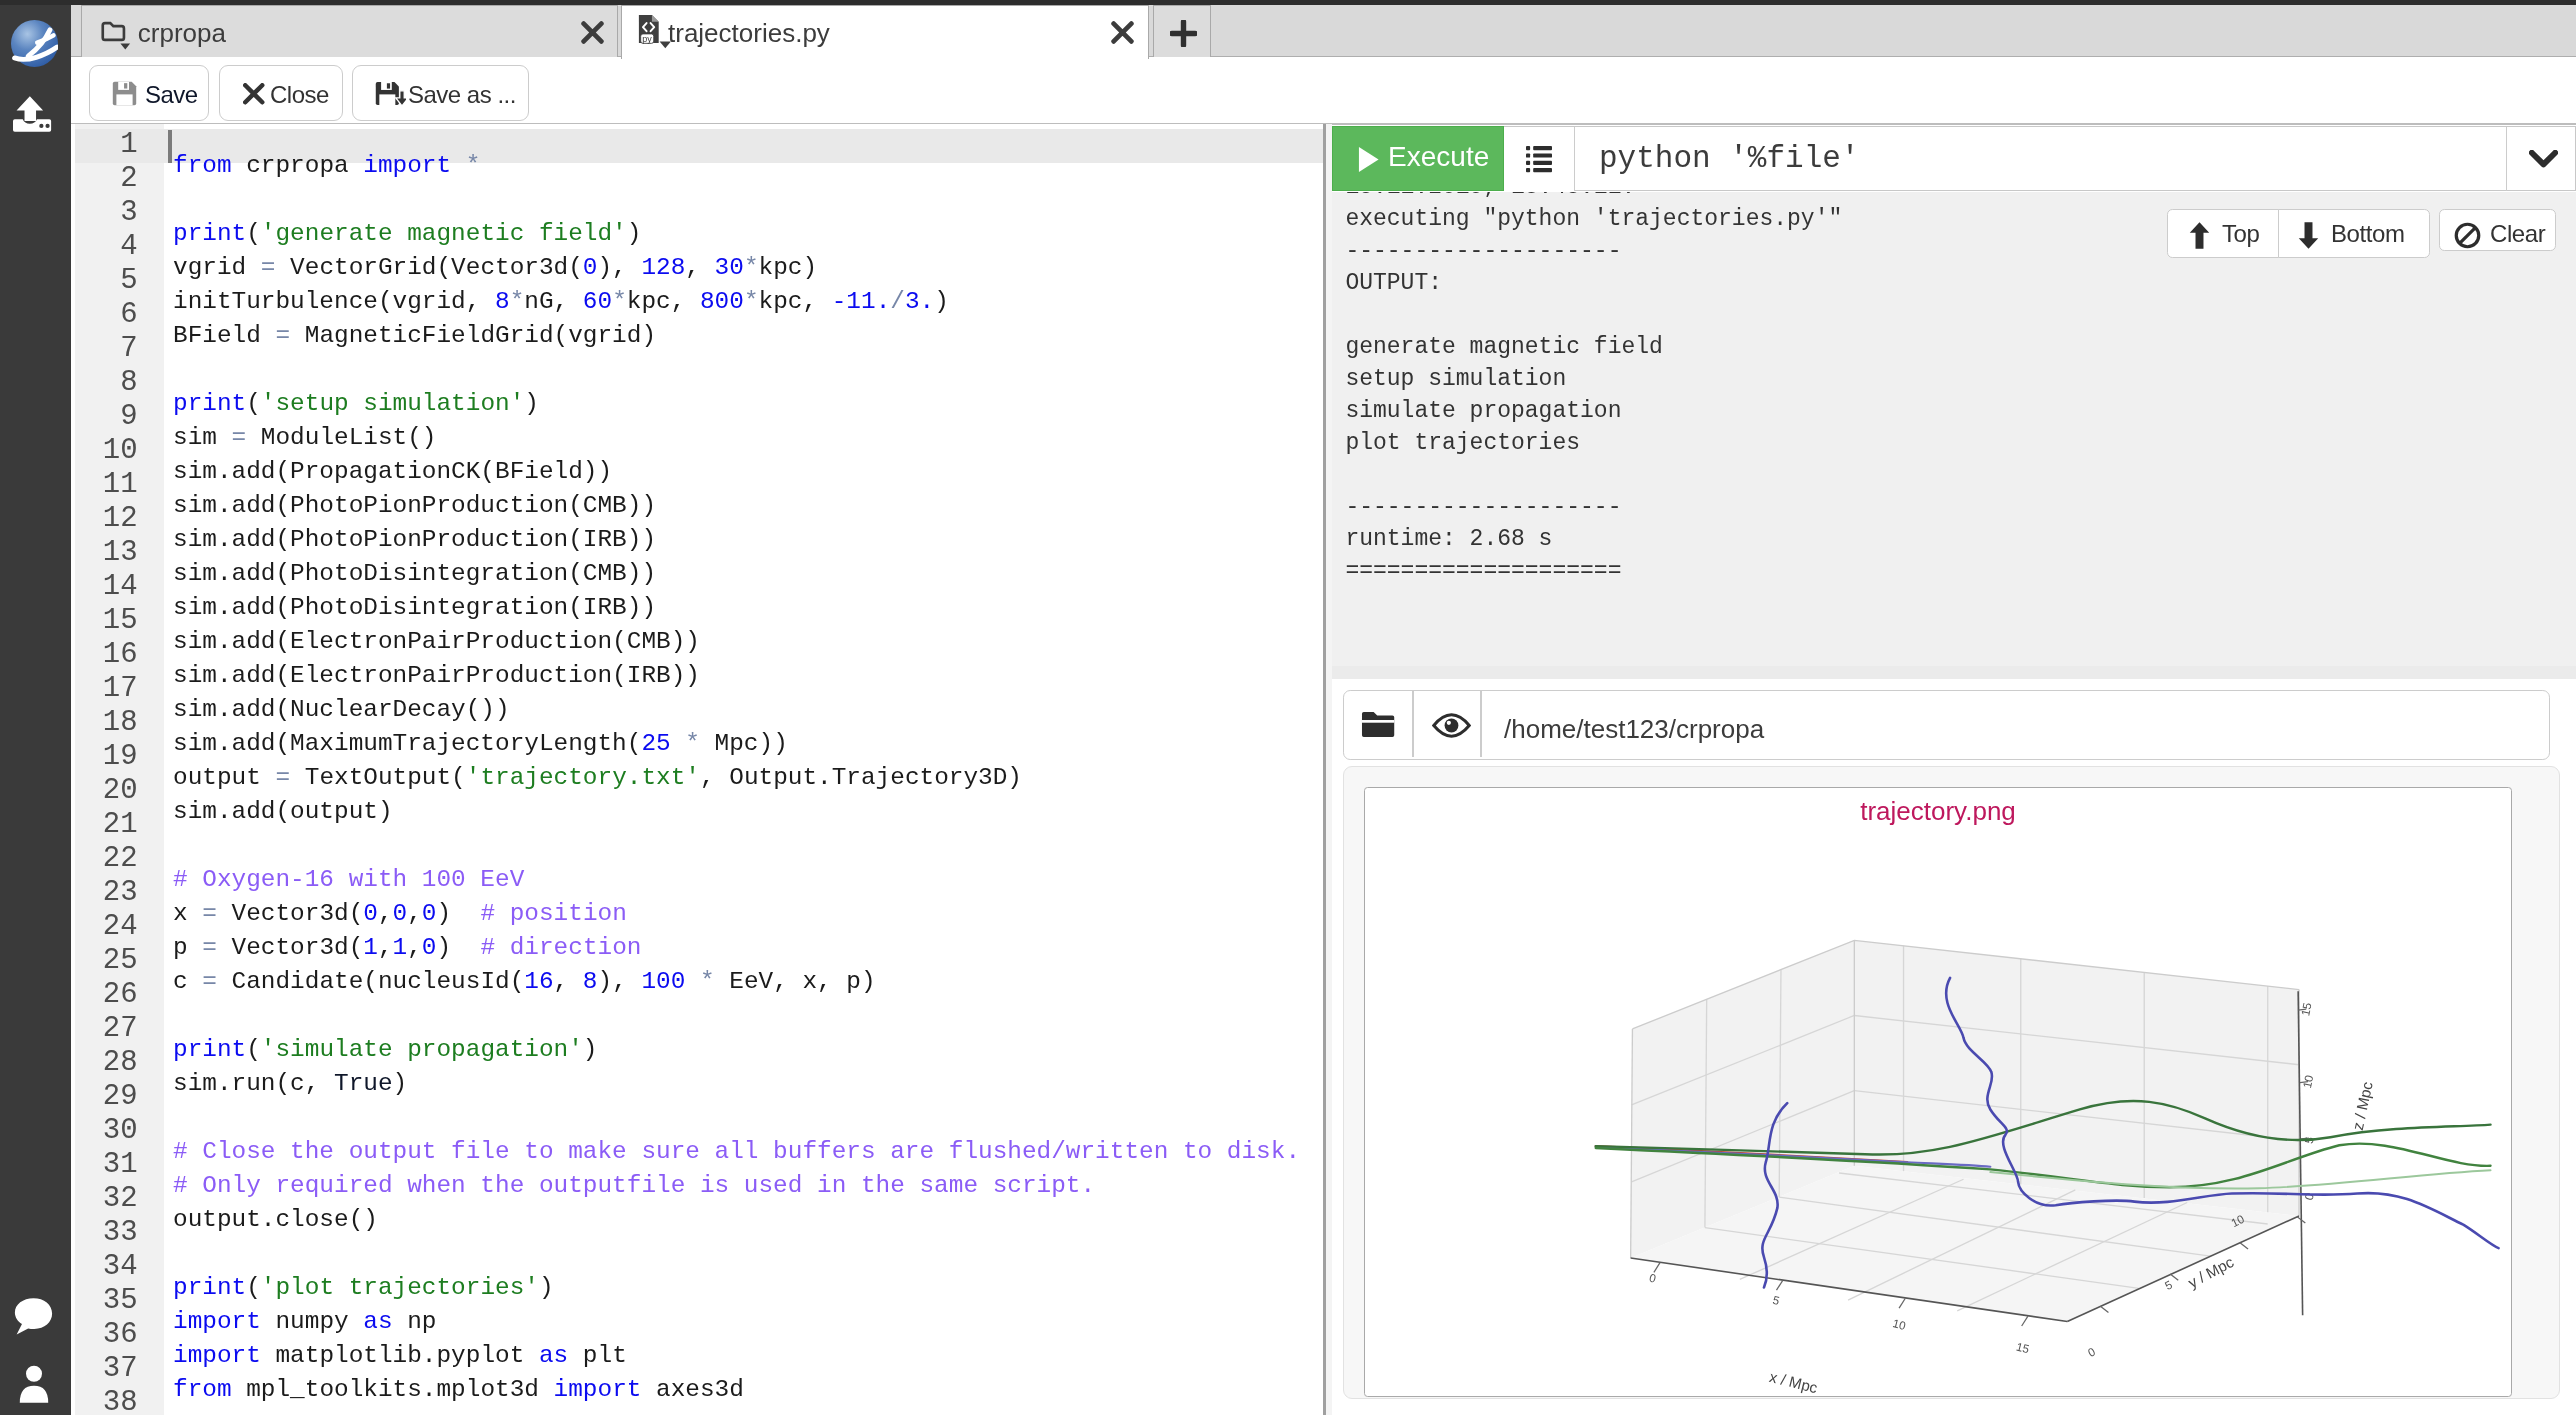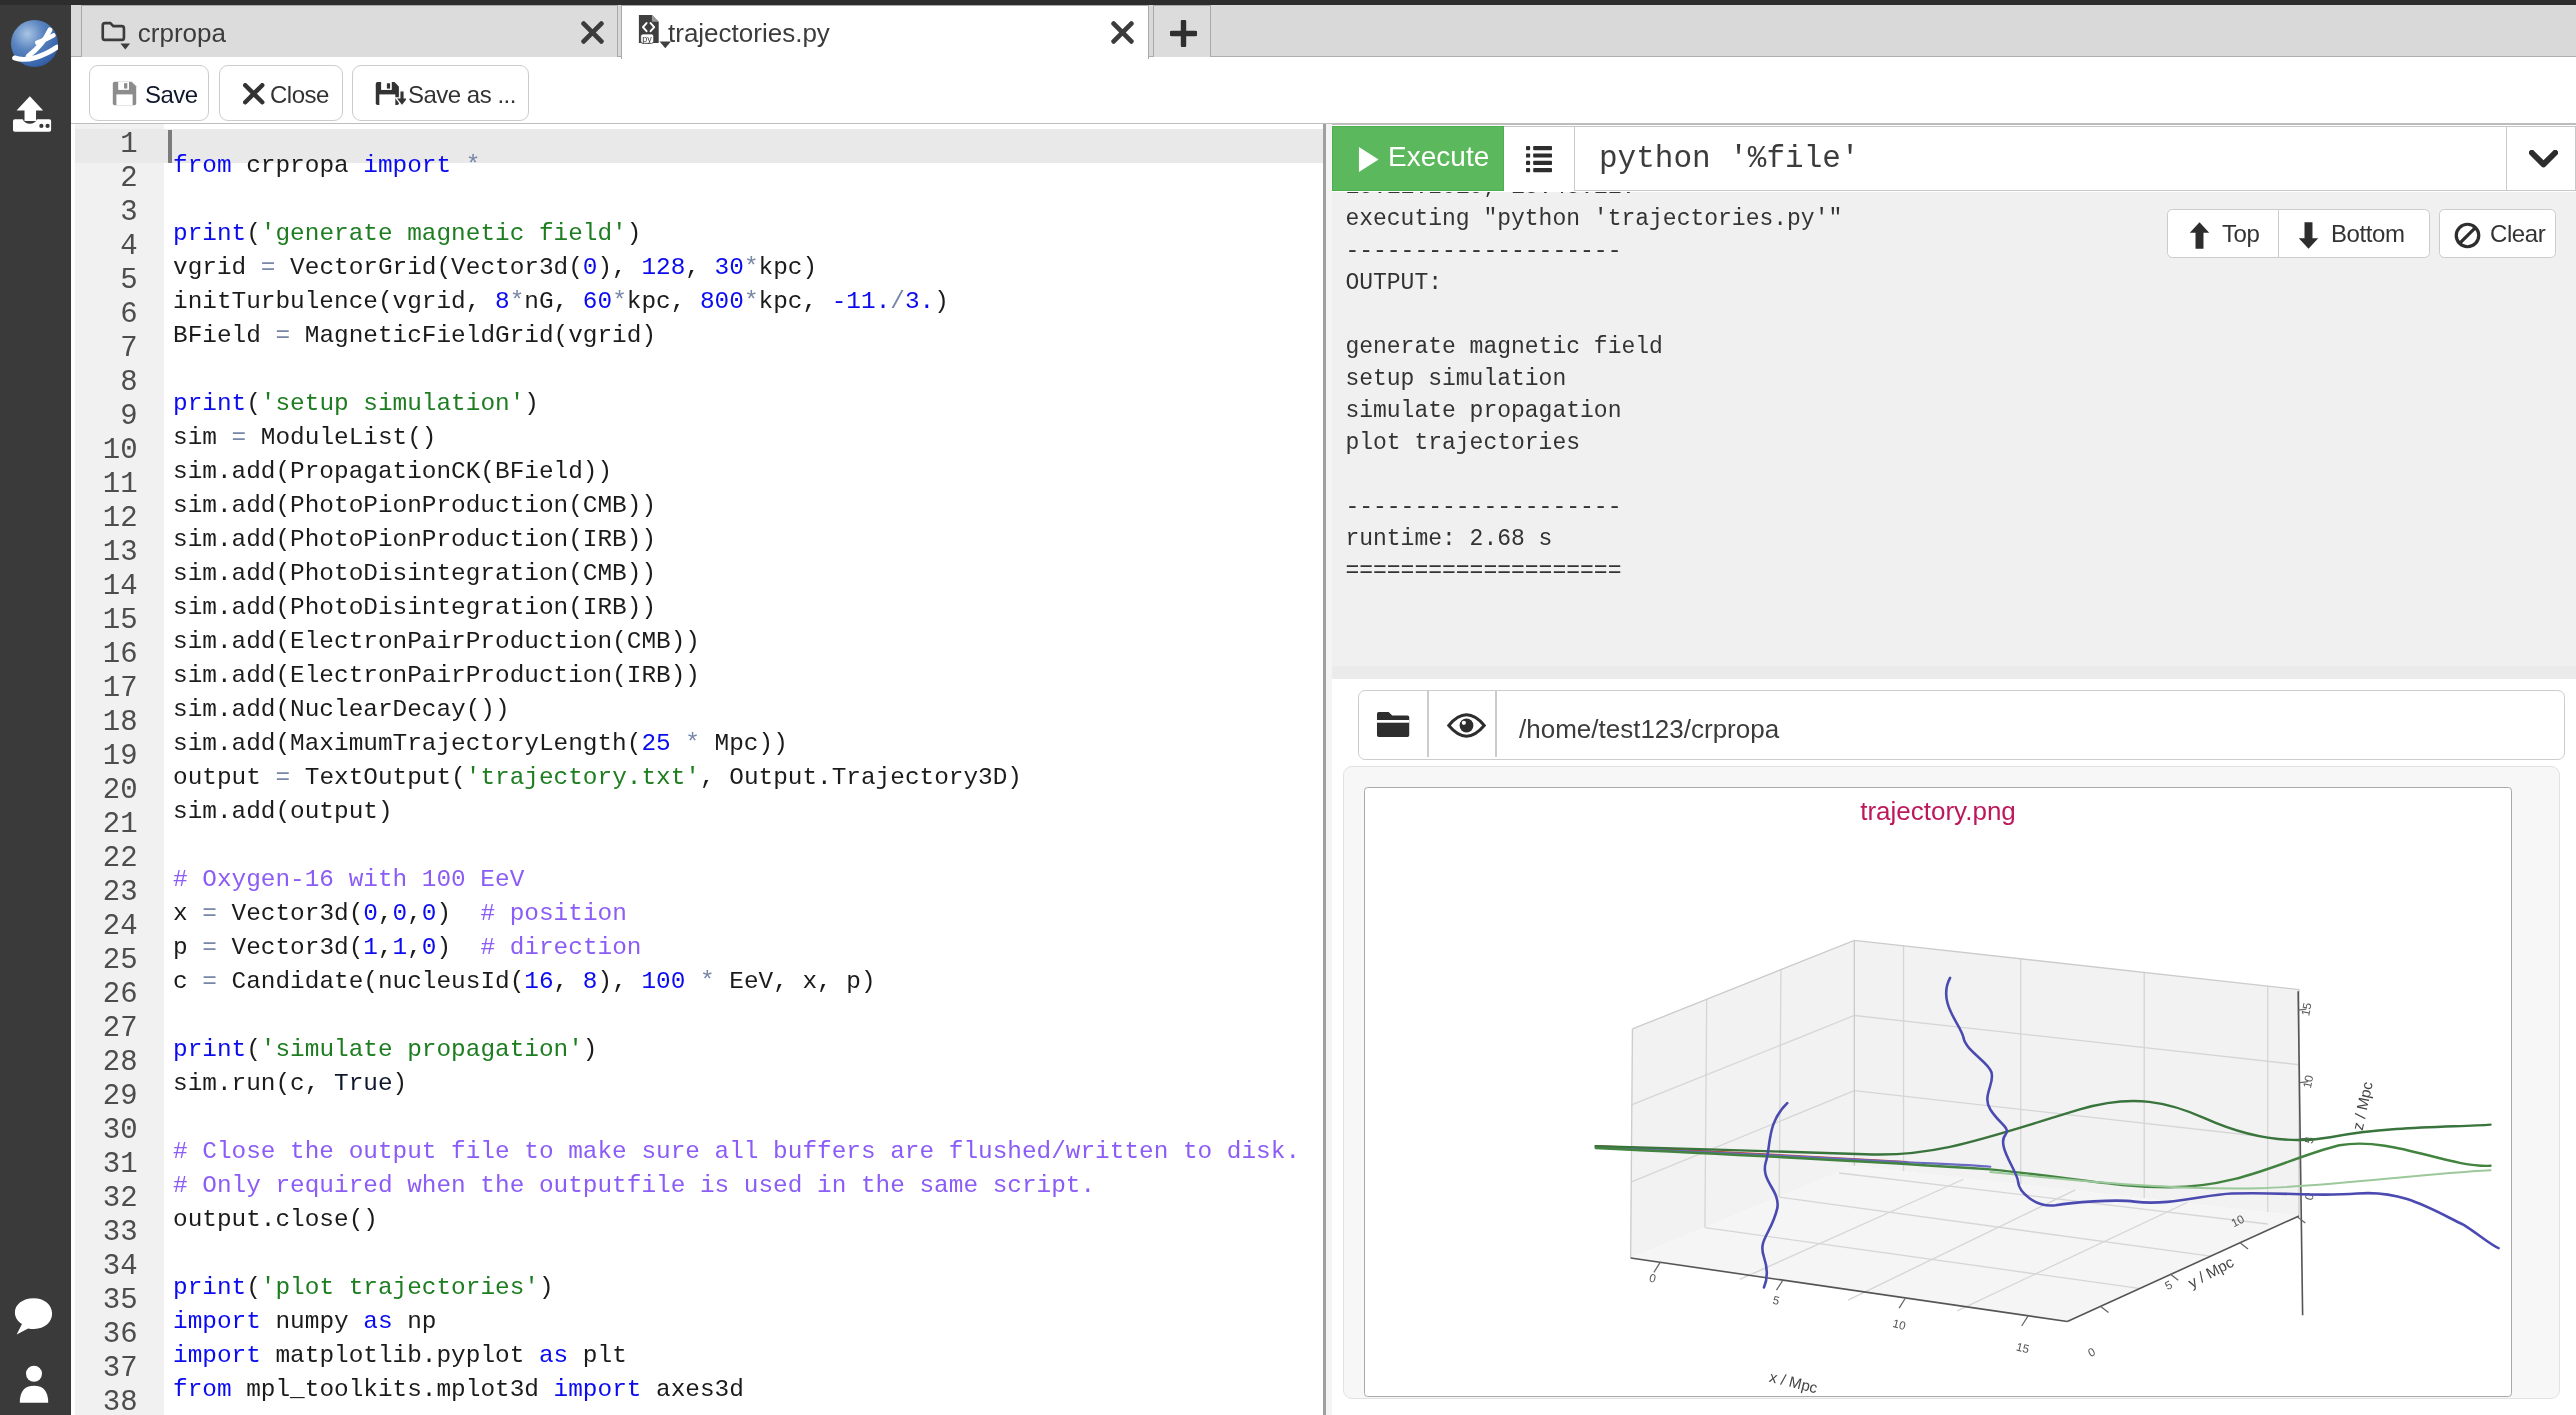--- a/index.html
+++ b/index.html
@@ -48,21 +48,21 @@
 #execinput { position:absolute; left:243px; top:0; height:64px; font-family:"Liberation Mono", monospace;
   font-size:31px; color:#3c3c3c; line-height:64px; padding-left:23px; }
 #chevbtn { position:absolute; left:1173px; top:0; width:72px; height:64px; border-left:1.8px solid #ccc; }
 #console { left:1332px; top:192px; width:1244px; height:474px; background:#f0f0f0; overflow:hidden; }
 #contxt { position:absolute; left:13.4px; top:-20.6px; margin:0;
   font-family:"Liberation Mono", monospace; font-size:23px; line-height:32px; color:#333; }
 #constrip { left:1332px; top:666px; width:1244px; height:12.5px; background:#ebebeb; }
 .cbtn { position:absolute; background:#fff; border:1.8px solid #ccc; font-size:24px; letter-spacing:-0.4px; color:#333; }
 
 #filebar { left:1343px; top:690px; width:1207px; height:70px; background:#fff;
-  border:1.8px solid #ccc; border-radius:7.2px;margin-left:15px; }
+  border:1.8px solid #ccc; border-radius:7.2px; }
 .fsep { position:absolute; top:0; width:1.8px; height:66px; background:#ccc; }
 #pathtxt { position:absolute; left:160px; top:23px; font-size:26px; color:#3c3c3c; }
 #plotouter { left:1343px; top:766px; width:1217px; height:633px; background:#f7f7f7;
   border:1.8px solid #e2e2e2; border-radius:9px; }
 #plotinner { left:1364px; top:787px; width:1148px; height:610px; background:#fff;
   border:1.8px solid #a9a9a9; border-radius:3.6px; }
 #plottitle { left:1364px; top:796px; width:1148px; text-align:center;
   font-size:26px; color:#be185d; }
 </style>
 </head>
@@ -287,21 +287,21 @@
     <path d="M13 0 L24 12 h-6.5 v18 h-9 V12 H2 z" fill="#2d2d2d"></path>
   </svg>
   <div class="abs" style="left:54px;top:9.8px">Top</div>
 </div>
 <div class="cbtn" style="left:2278px;top:209px;width:152px;height:49px;border-radius:0 5.4px 5.4px 0;">
   <svg class="abs" style="left:18px;top:11.6px" width="23" height="27" viewBox="0 0 26 30">
     <path d="M13 30 L24 18 h-6.5 v-18 h-9 V18 H2 z" fill="#2d2d2d"></path>
   </svg>
   <div class="abs" style="left:52px;top:9.8px">Bottom</div>
 </div>
-<div class="cbtn" style="left:2439px;top:209px;width:117px;height:49px;border-radius:5.4px;">
+<div class="cbtn" style="left:2439px;top:209px;width:117px;height:42px;border-radius:5.4px;">
   <svg class="abs" style="left:14.3px;top:11.6px" width="27" height="27" viewBox="0 0 30 30">
     <circle cx="15" cy="15" r="12.5" fill="none" stroke="#2d2d2d" stroke-width="3.6"></circle>
     <path d="M6.5 23.5 L23.5 6.5" stroke="#2d2d2d" stroke-width="3.6"></path>
   </svg>
   <div class="abs" style="left:50px;top:9.8px">Clear</div>
 </div>
 <div id="filebar" class="abs">
   <div class="fsep" style="left:68px"></div>
   <div class="fsep" style="left:136px"></div>
   <svg class="abs" style="left:16px;top:11.6px" width="38" height="43" viewBox="0 0 42 48">

